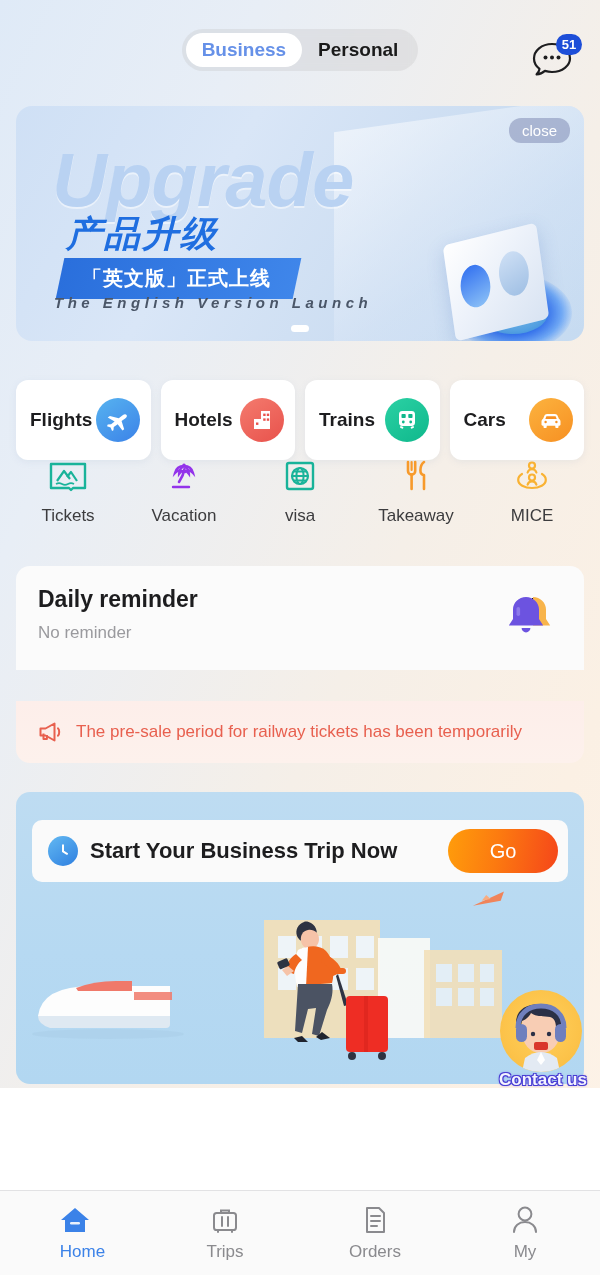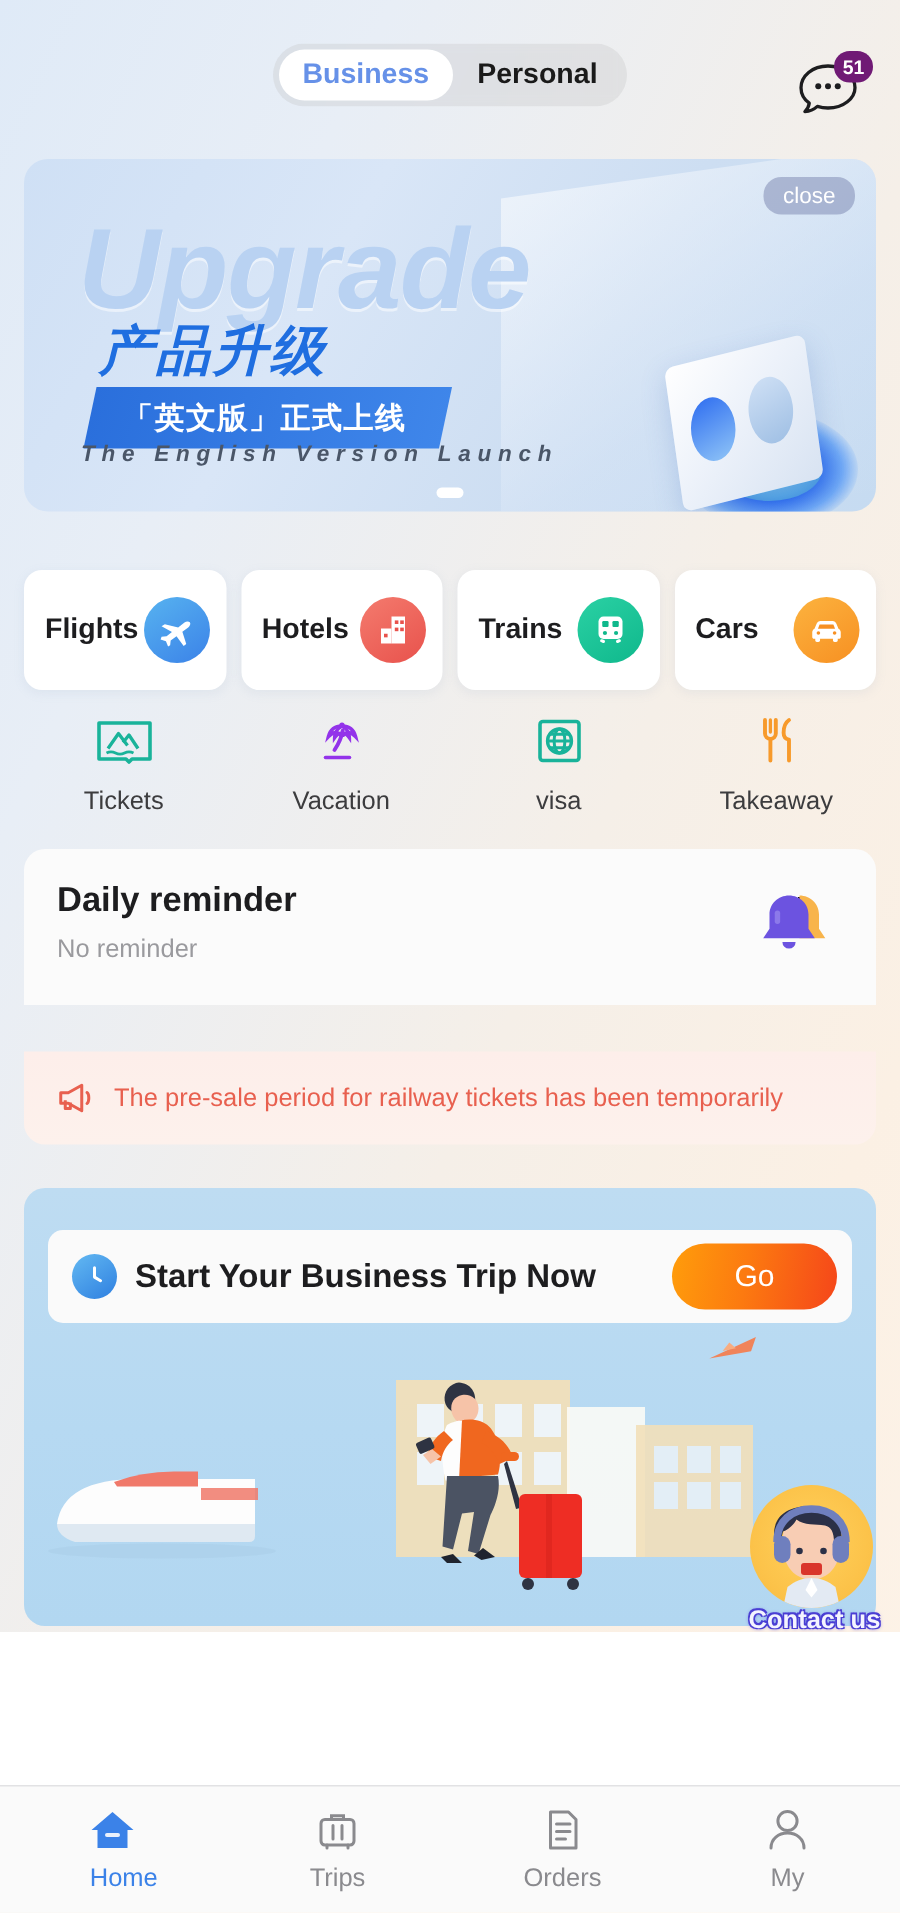--- a/index.html
+++ b/index.html
@@ -30,21 +30,21 @@
     font-size: 19px; font-weight: 600; color: #1a1a1a; cursor: pointer;
     white-space: nowrap;
   }
   .seg-item.active { background: #ffffff; color: #6691e8; }
   .chat-wrap {
     position: absolute; right: 22px; top: 40px; width: 46px; height: 42px; cursor: pointer;
   }
   .badge {
     position: absolute; right: -4px; top: -6px;
     min-width: 26px; height: 21px; padding: 0 5px;
-    background: #701a75; color: #fff; border-radius: 11px;
+    background: #1d4ed8; color: #fff; border-radius: 11px;
     font-size: 13px; font-weight: 600;
     display: flex; align-items: center; justify-content: center;
   }
 
   
   .banner {
     position: absolute; left: 16px; top: 106px; width: 568px; height: 235px;
     border-radius: 16px; overflow: hidden;
     background: linear-gradient(120deg,#cfe0f5 0%, #d9e6f7 35%, #cddef2 65%, #c6dbf1 100%);
     cursor: pointer;
@@ -128,21 +128,21 @@
   }
   .svc-label { font-size: 19px; font-weight: 700; color: #1d1d1f; }
   .svc-ic { width: 44px; height: 44px; border-radius: 50%; display: flex; align-items: center; justify-content: center; flex: none; }
   .ic-flights { background: linear-gradient(145deg,#57b3f0 0%, #3b82e8 100%); }
   .ic-hotels  { background: linear-gradient(145deg,#f47b6e 0%, #e8524c 100%); }
   .ic-trains  { background: linear-gradient(145deg,#2bd1a4 0%, #0fb88c 100%); }
   .ic-cars    { background: linear-gradient(145deg,#fcb33f 0%, #f79022 100%); }
 
   
   .quick {
-    position: absolute; left: 16px; top: 475px; width: 568px;
+    position: absolute; left: 16px; top: 457px; width: 568px;
     display: flex;
     gap: 12px;
   }
   .q { flex: 1; display: flex; flex-direction: column; align-items: center; gap: 11px; cursor: pointer; }
   .q-label { font-size: 17px; color: #3c3c3e; }
 
   
   .reminder {
     position: absolute; left: 16px; top: 566px; width: 568px; height: 104px;
     background: #fbfbfb; border-radius: 14px 14px 0 0;
@@ -348,20 +348,30 @@
   <div class="q">
     <svg width="42" height="38" viewBox="0 0 42 38">
       <path d="M13 5v9a3.6 3.6 0 0 0 3.6 3.6h0V32" fill="none" stroke="#f79a2b" stroke-width="2.6" stroke-linecap="round" stroke-linejoin="round"></path>
       <path d="M20.2 5v9a3.6 3.6 0 0 1-3.6 3.6" fill="none" stroke="#f79a2b" stroke-width="2.6" stroke-linecap="round"></path>
       <path d="M16.6 5v8" stroke="#f79a2b" stroke-width="2.2" stroke-linecap="round"></path>
       <path d="M29 5c-2.6 1.8-3.6 5-3.6 8.5 0 2.6 1.3 4.2 3.6 4.6V32" fill="none" stroke="#f79a2b" stroke-width="2.6" stroke-linecap="round" stroke-linejoin="round"></path>
     </svg>
     <span class="q-label">Takeaway</span>
   </div>
 
+  <div class="q">
+    <svg width="42" height="38" viewBox="0 0 42 38">
+      <circle cx="21" cy="8.5" r="3" fill="none" stroke="#f9b233" stroke-width="2.2"></circle>
+      <path d="M16.6 15.5a4.6 4.6 0 0 1 8.8 0" fill="none" stroke="#f9b233" stroke-width="2.2" stroke-linecap="round"></path>
+      <path d="M11 17c-2.4 1.4-3.8 3.6-3.8 6 0 4.5 6.2 8 13.8 8s13.8-3.5 13.8-8c0-2.4-1.4-4.6-3.8-6" fill="none" stroke="#f9b233" stroke-width="2.2" stroke-linecap="round"></path>
+      <circle cx="21" cy="20.5" r="3" fill="none" stroke="#f9b233" stroke-width="2.2"></circle>
+      <path d="M16.6 27.6a4.6 4.6 0 0 1 8.8 0" fill="none" stroke="#f9b233" stroke-width="2.2" stroke-linecap="round"></path>
+    </svg>
+    <span class="q-label">MICE</span>
+  </div>
 </div>
 
 <div class="reminder">
   <div class="rem-title">Daily reminder</div>
   <div class="rem-sub">No reminder</div>
   <div class="bell-wrap">
     <svg width="56" height="52" viewBox="0 0 56 52">
       <path d="M30 6c7 0 12 5 12 12v9l4 6H26l4-6v-9c0-7 0-12 0-12z" fill="#f7b martin"></path>
       <path d="M31 5c7.2 0 13 5.6 13 12.6v9.5l4.2 6.4H31z" fill="#f8b44b"></path>
       <path d="M24 5c7.2 0 13 5.6 13 12.6v9.5l4.2 6.4H6.8L11 27.1v-9.5C11 10.6 16.8 5 24 5z" fill="#6c53e0"></path>

